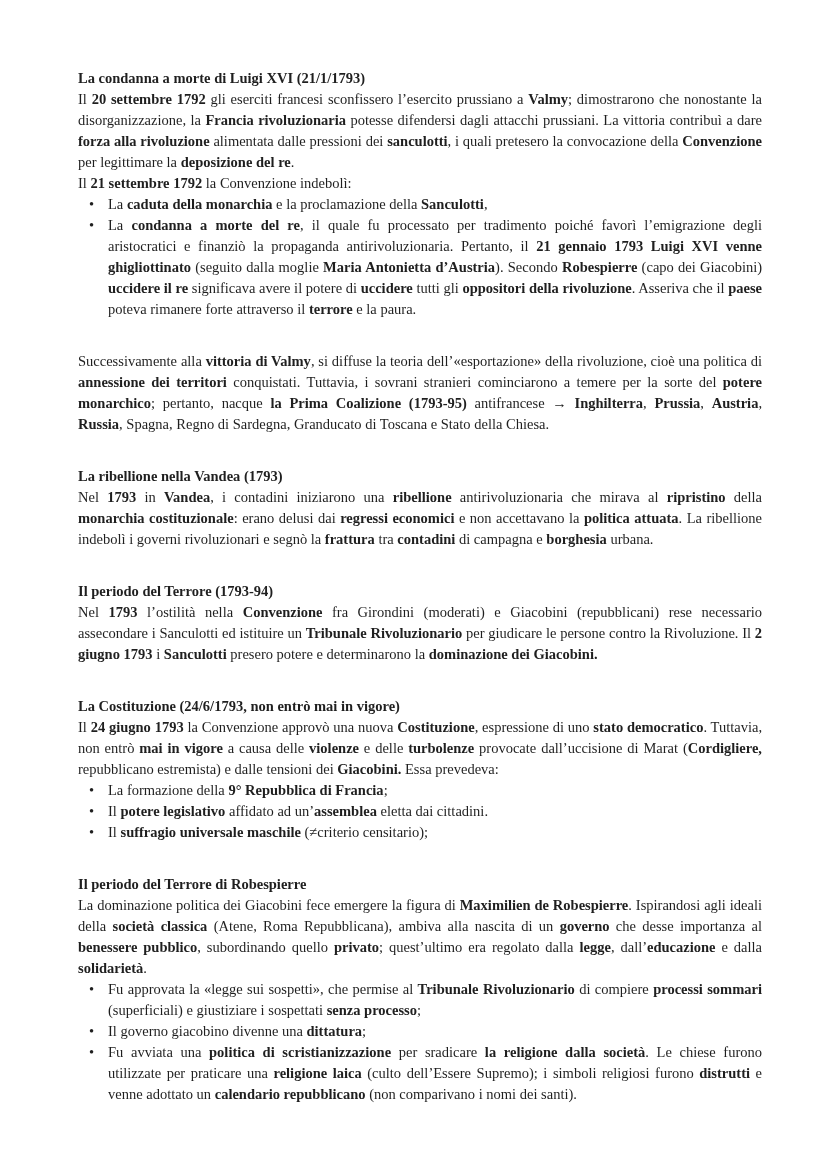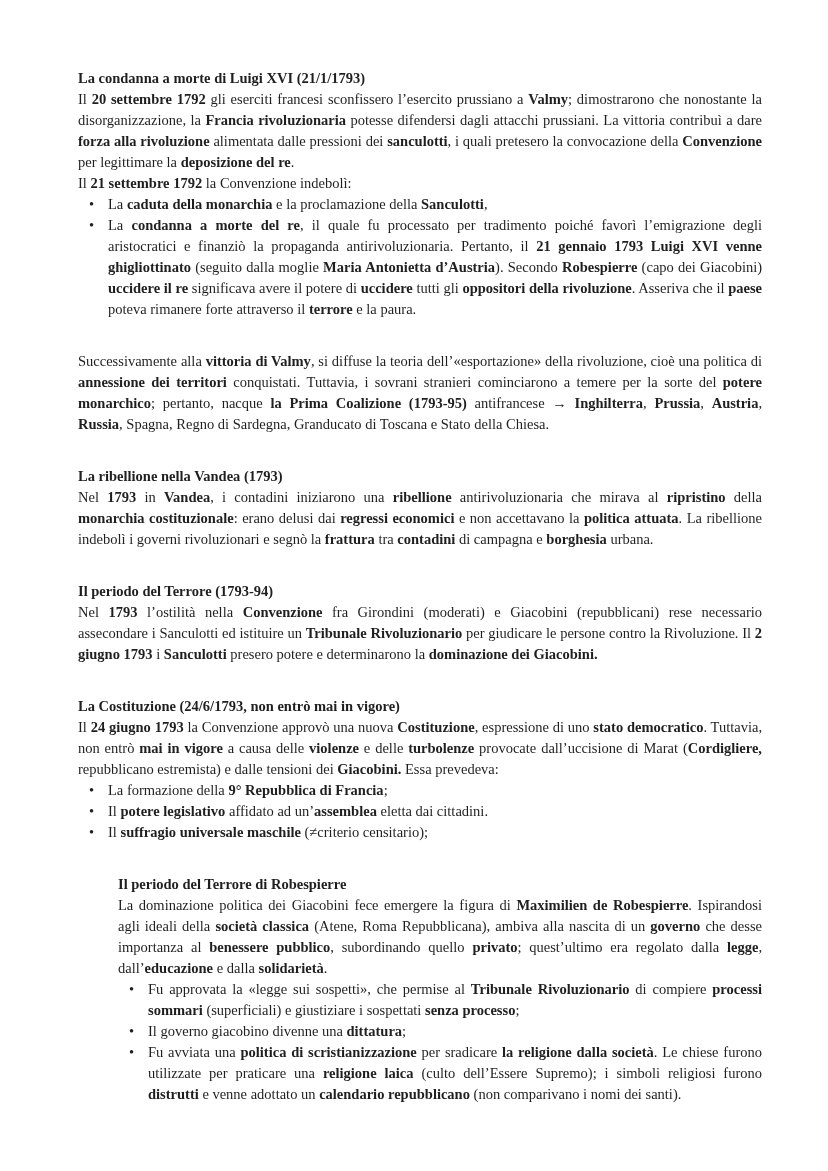--- a/index.html
+++ b/index.html
@@ -22,21 +22,20 @@
     font-family: "Liberation Serif", serif;
     font-size: 14.5px;
     line-height: 21px;
     text-align: justify;
   }
   .doc-section {
     margin: 0 0 31px 0;
   }
   .doc-section:last-child {
     margin-bottom: 0;
-    margin-left: 40px;
   }
   .heading {
     font-weight: bold;
     font-size: 14.5px;
     margin: 0;
     text-align: left;
   }
   .para {
     margin: 0;
   }

